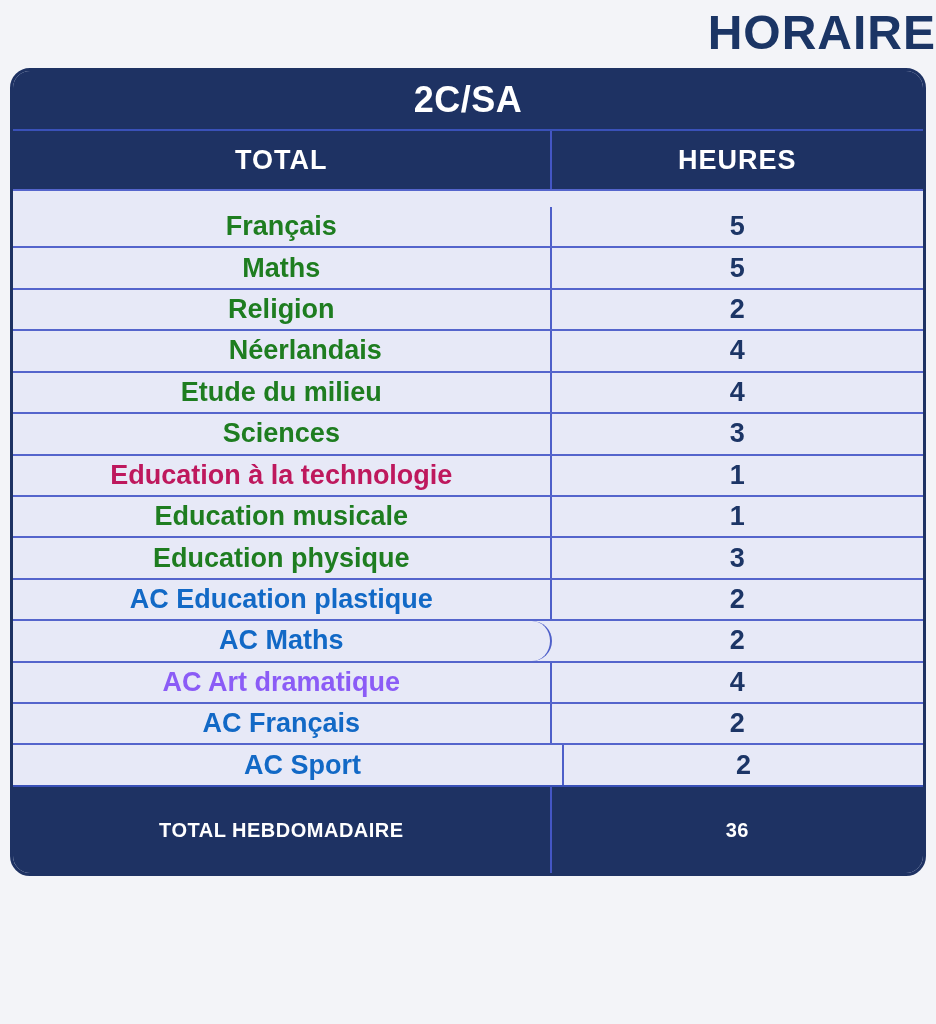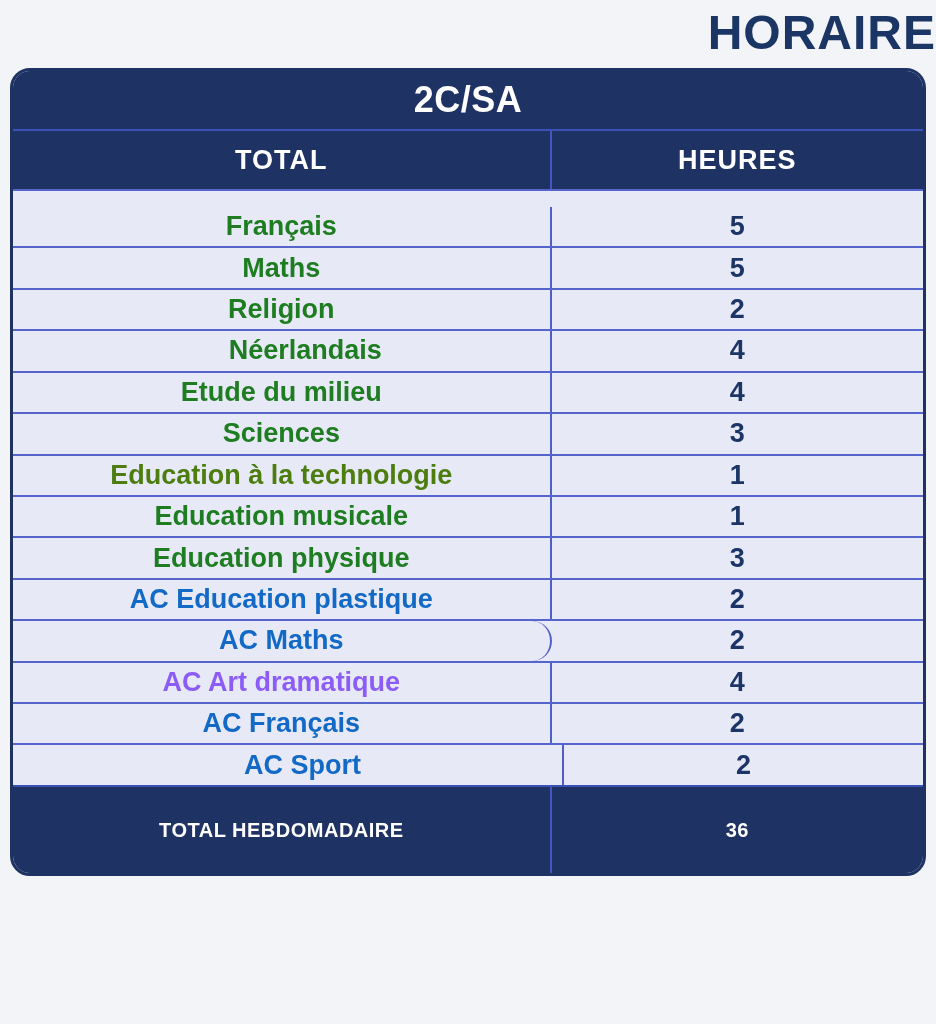--- a/index.html
+++ b/index.html
@@ -148,21 +148,21 @@
     </div>
       <div class="data-row">
       <div class="cell-course" style="color: rgb(30, 125, 32);">Etude du milieu</div>
       <div class="cell-hours">4</div>
     </div>
       <div class="data-row">
       <div class="cell-course" style="color: rgb(30, 125, 32);">Sciences</div>
       <div class="cell-hours">3</div>
     </div>
       <div class="data-row">
-      <div class="cell-course" style="color: #4d7c0f;">Education à la technologie</div>
+      <div class="cell-course" style="color: #be185d;">Education à la technologie</div>
       <div class="cell-hours">1</div>
     </div>
       <div class="data-row">
       <div class="cell-course" style="color: rgb(30, 125, 32);">Education musicale</div>
       <div class="cell-hours">1</div>
     </div>
       <div class="data-row">
       <div class="cell-course" style="color: rgb(30, 125, 32);">Education physique</div>
       <div class="cell-hours">3</div>
     </div>

